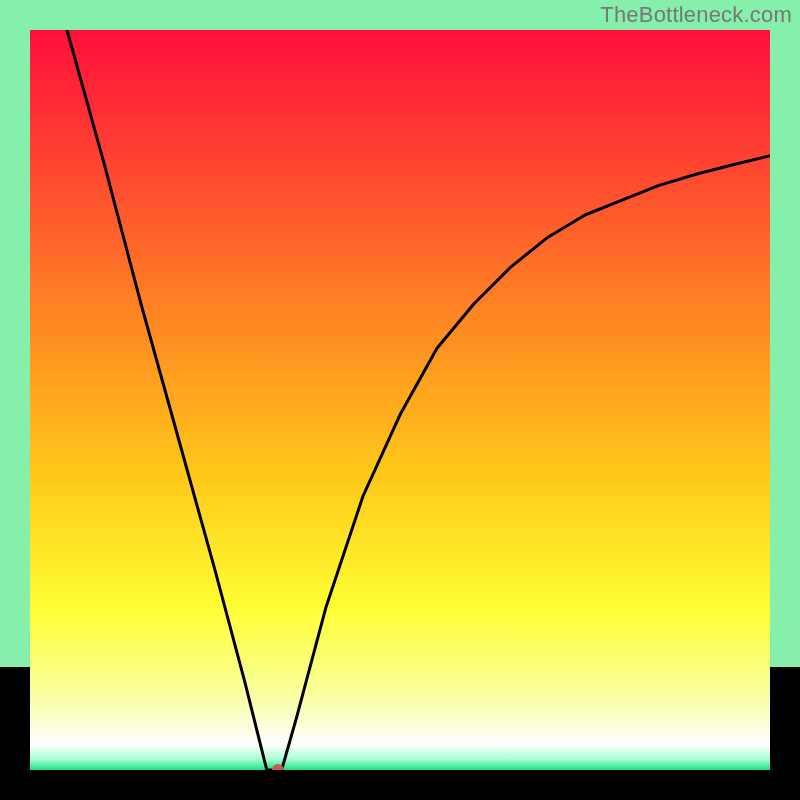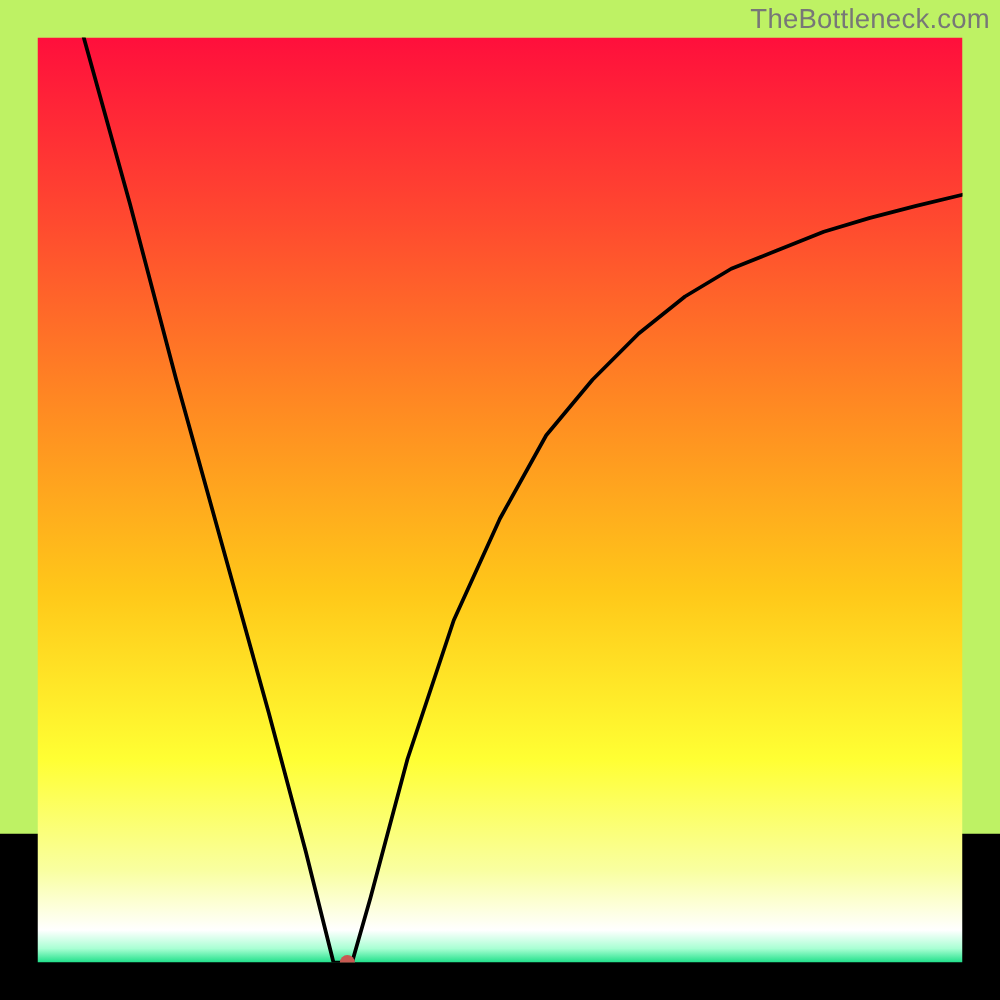--- a/index.html
+++ b/index.html
@@ -8,21 +8,21 @@
     width: 800px;
     height: 800px;
     background: #000;
     font-family: Arial, Helvetica, sans-serif;
     overflow: hidden;
   }
   .frame {
     position: relative;
     width: 800px;
     height: 667px;
-    background: #bef264;
+    background: #86efac;
   }
   .watermark {
     position: absolute;
     top: 2px;
     right: 8px;
     color: #777;
     font-size: 22px;
     font-weight: 500;
     letter-spacing: 0.2px;
     z-index: 10;

